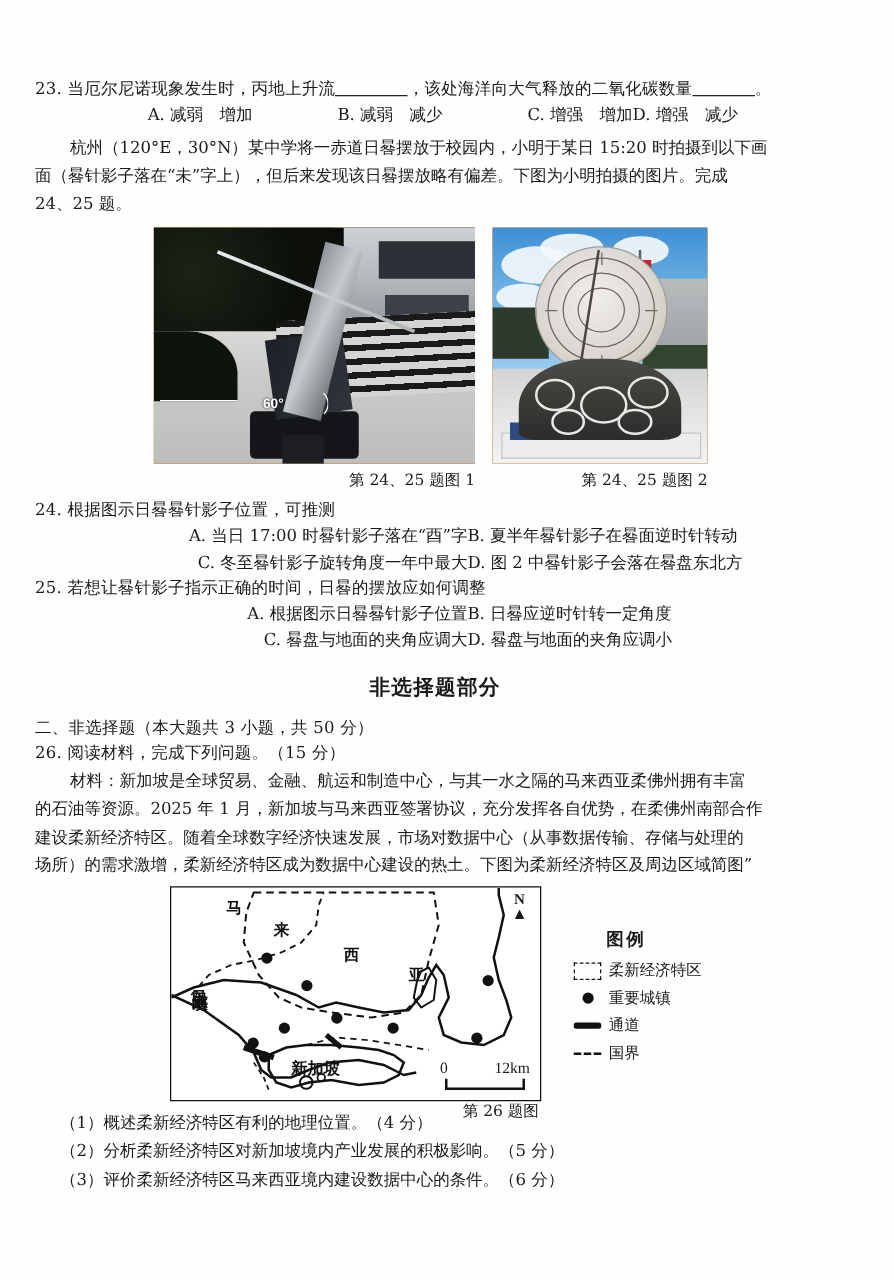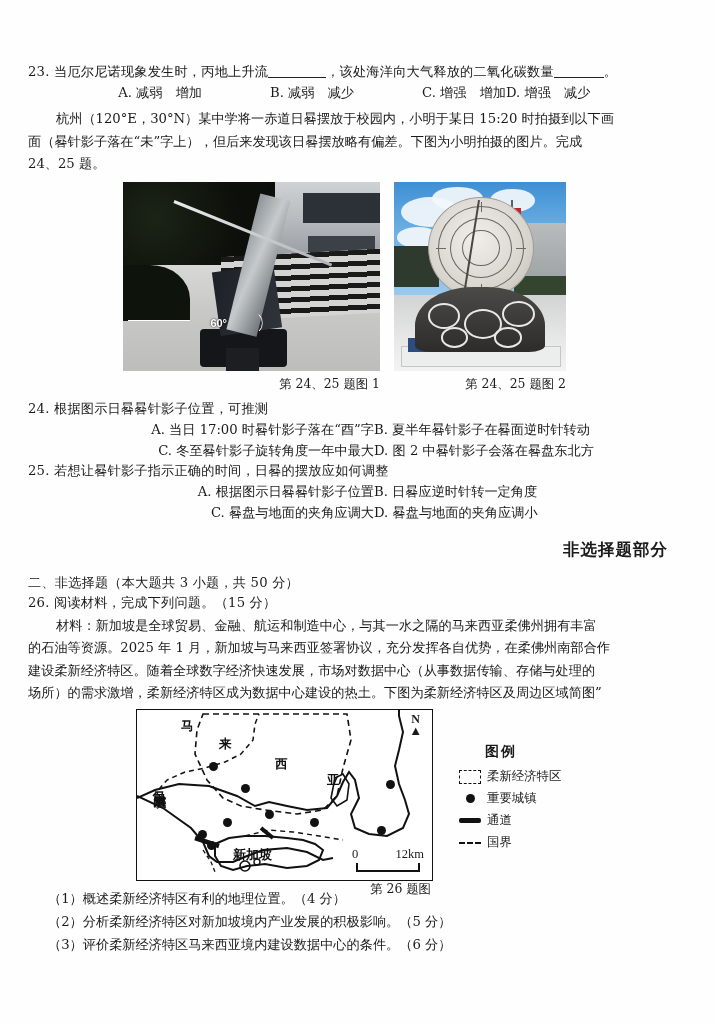--- a/index.html
+++ b/index.html
@@ -89,21 +89,21 @@
   .cap {
     position: absolute;
     text-align: right;
     white-space: nowrap;
   }
   #cap1 { left: 95px; width: 257px; }
   #cap2 { left: 366px; width: 172px; }
 
   
   .section-title {
-    text-align: right;
+    text-align: center;
     font-size: 16.5px;
     font-weight: bold;
     letter-spacing: 1px;
     margin: 16px 0 12px 0;
   }
   .bold { font-weight: normal; }
 
   
   .map-wrap {
     position: relative;

